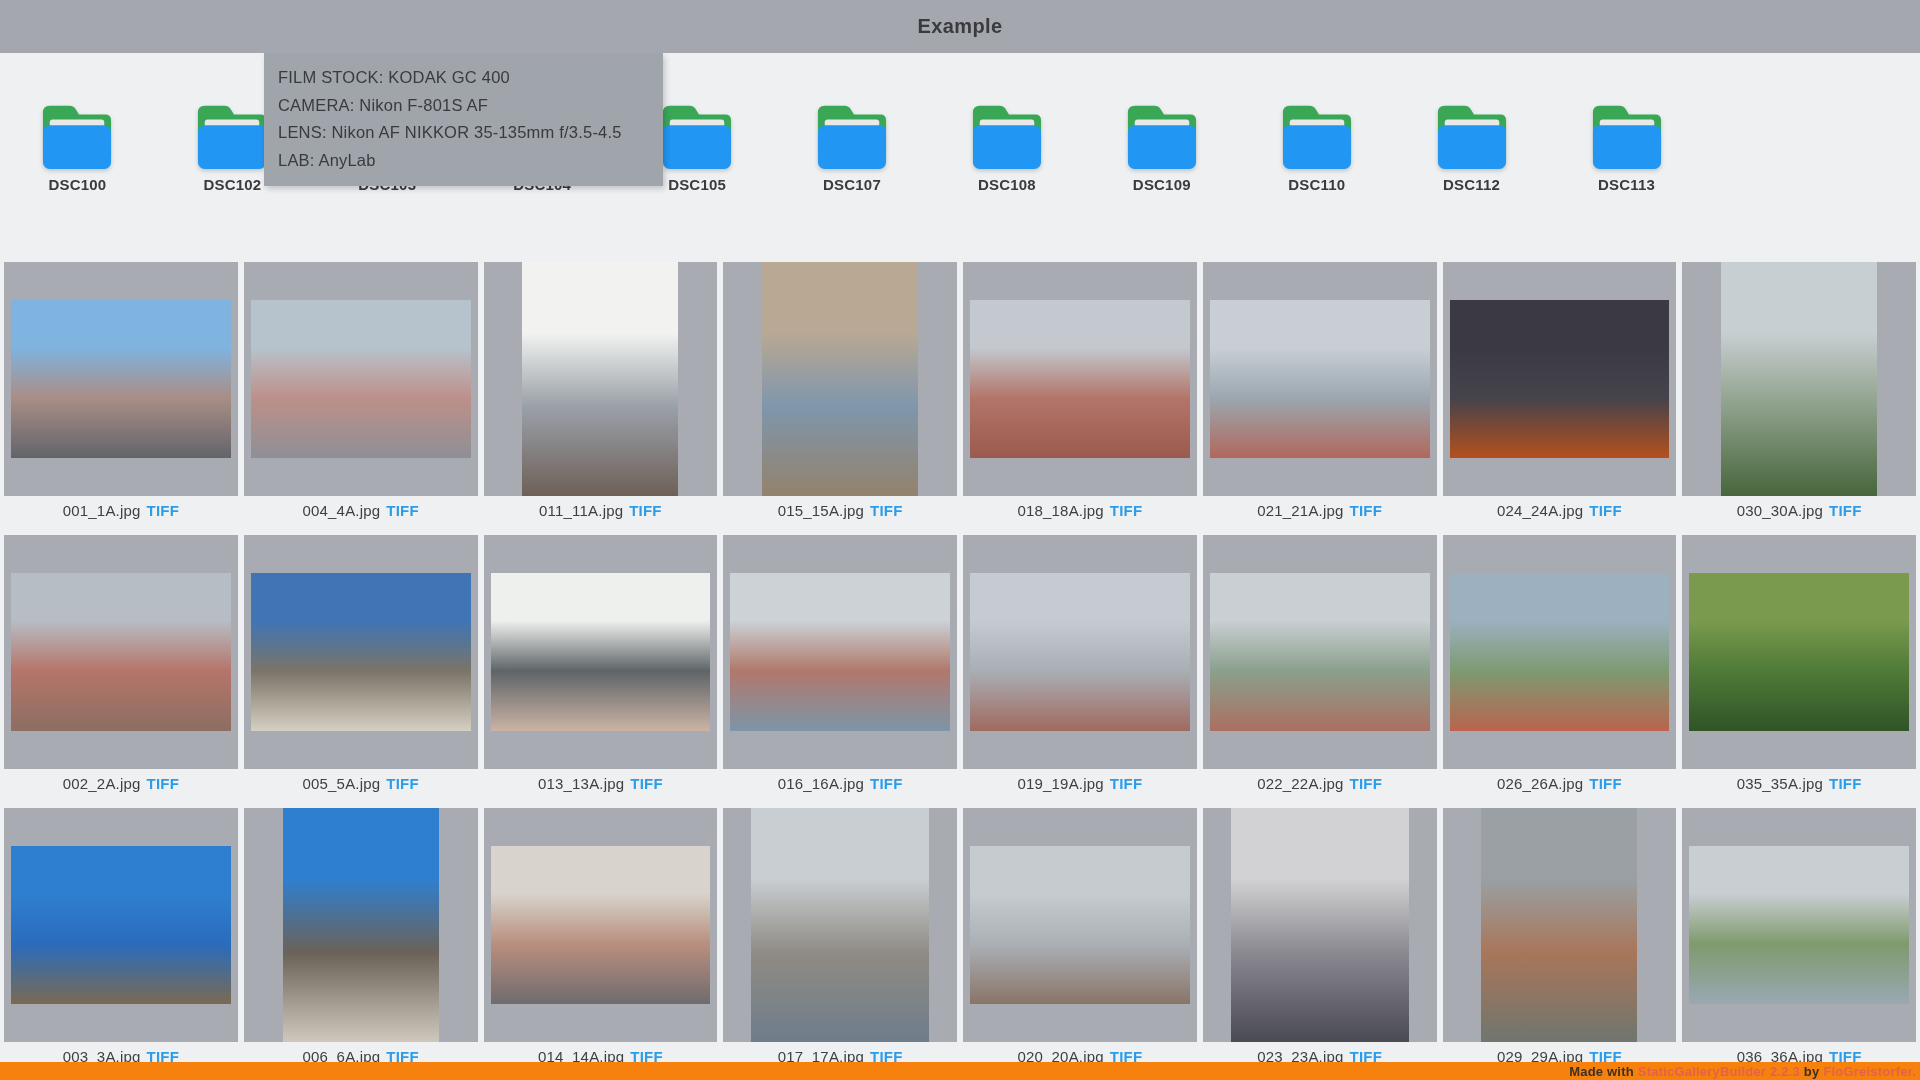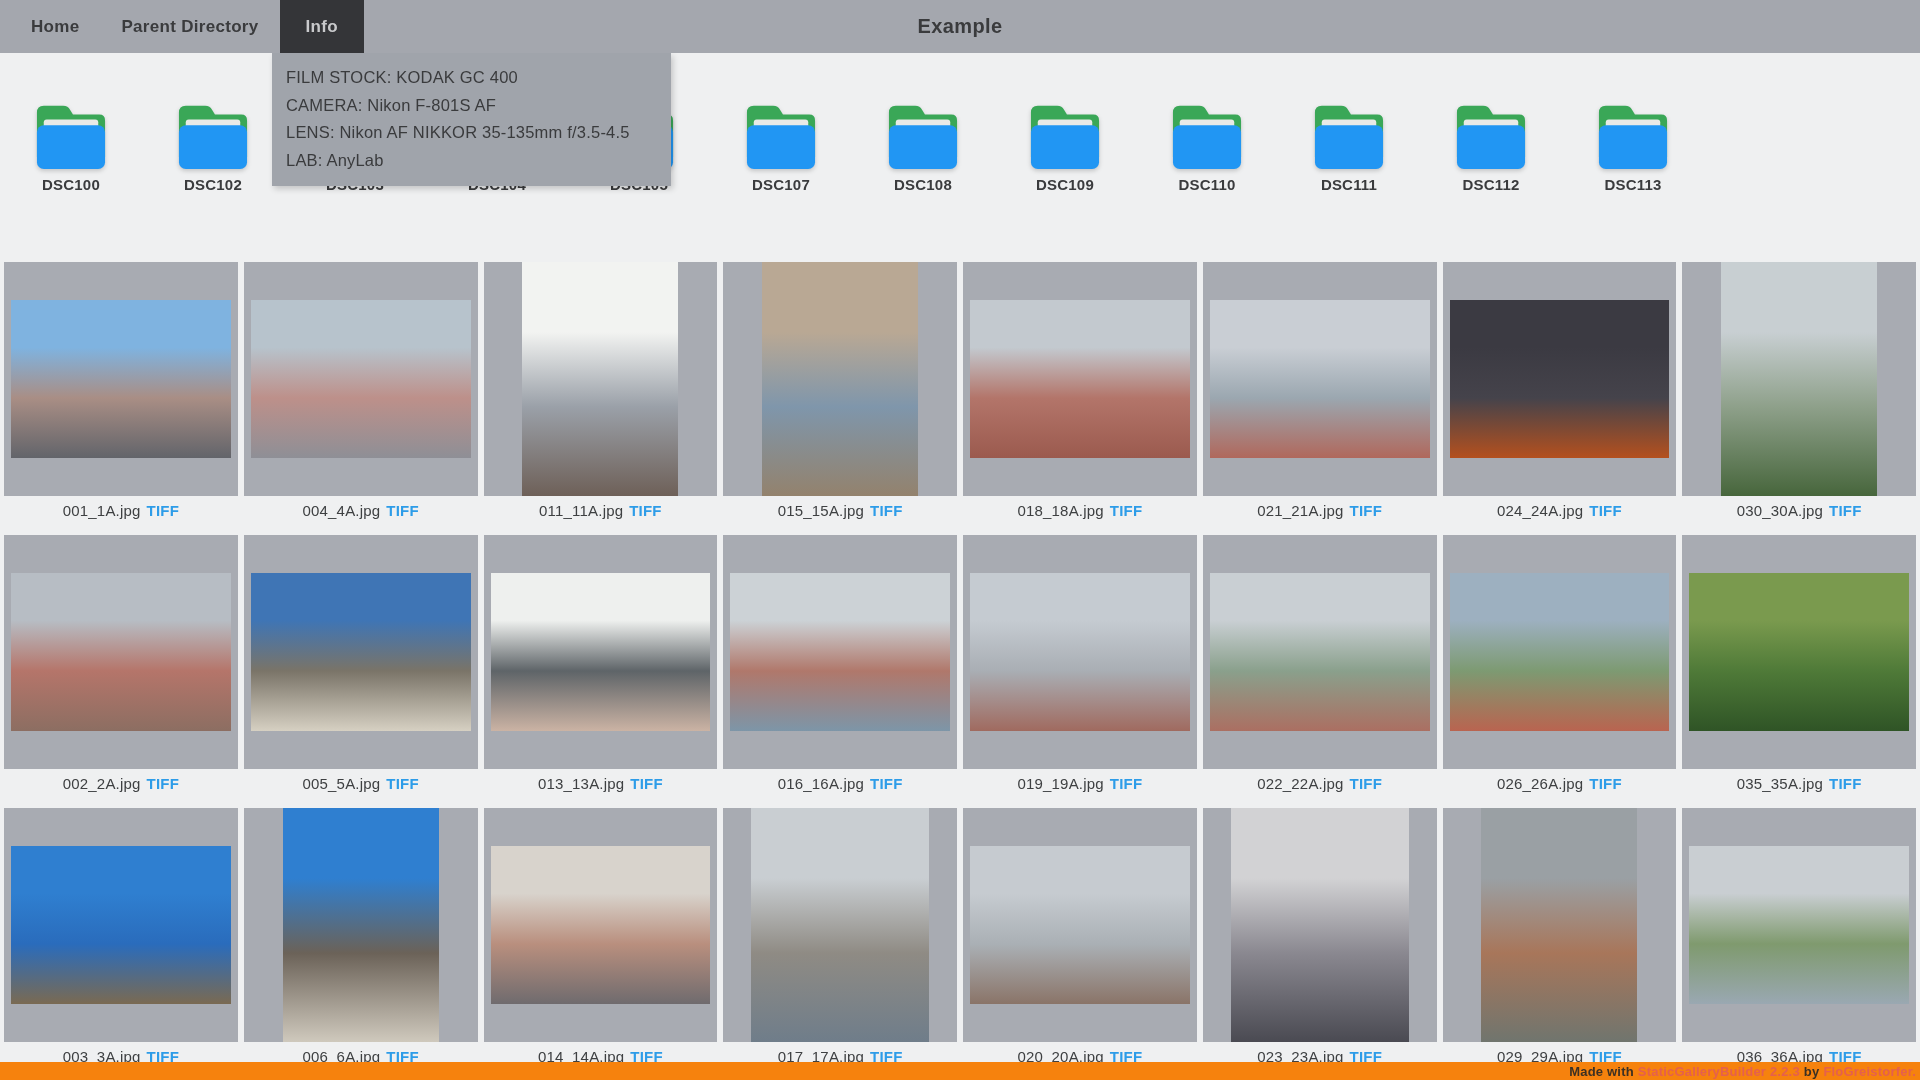--- a/index.html
+++ b/index.html
@@ -37,21 +37,21 @@
     position:absolute; left:0; right:0; top:0; bottom:0;
     display:flex; align-items:center; justify-content:center;
     font-size:20px; font-weight:700; color:#3a3b3d;
     letter-spacing:.4px;
     pointer-events:none;
   }
 
   
   .tooltip {
     position:absolute;
-    left:272px; top:53px;
+    left:264px; top:53px;
     width:399px; height:133px;
     background:#a0a4ab;
     box-shadow:2px 3px 6px rgba(0,0,0,.18);
     padding:11px 14px;
     z-index:15;
   }
   .tt-line {
     font-size:16.5px; font-weight:500;
     color:#3a3b3d;
     line-height:27.5px;
@@ -119,25 +119,20 @@
     z-index:30;
     letter-spacing:.2px;
   }
   .footer .plain { color:#3c3023; }
   .footer a { color:#e5604d; text-decoration:none; cursor:pointer; margin:12px 4px; }
 </style>
 </head>
 <body>
 
 <nav class="topnav">
-  <div class="nav-items" id="nav-items">
-      <div class="nav-item">Home</div>
-      <div class="nav-item">Parent Directory</div>
-      <div class="nav-item active">Info</div>
-    </div>
   <div class="nav-title">Example</div>
 </nav>
 
 <div class="tooltip" id="tooltip">
     <div class="tt-line">FILM STOCK: KODAK GC 400</div>
     <div class="tt-line">CAMERA: Nikon F-801S AF</div>
     <div class="tt-line">LENS: Nikon AF NIKKOR 35-135mm f/3.5-4.5</div>
     <div class="tt-line">LAB: AnyLab</div>
   </div>
 
@@ -206,28 +201,20 @@
     </svg>
     <div class="folder-label">DSC109</div>
   </div>
     <div class="folder">
     <svg width="78" height="72" viewBox="0 0 80 74">
       <path d="M5 15 q0 -7 7 -7 h20 q5 0 7 4 l3 5 h27 q6 0 6 6 v38 q0 7 -7 7 h-56 q-7 0 -7 -7 z" fill="#3aa757"></path>
       <rect x="12" y="22" width="56" height="12" rx="3" fill="#e9eae7"></rect>
       <rect x="5" y="28" width="70" height="45" rx="7" fill="#2196f3"></rect>
     </svg>
     <div class="folder-label">DSC110</div>
-  </div>
-    <div class="folder">
-    <svg width="78" height="72" viewBox="0 0 80 74">
-      <path d="M5 15 q0 -7 7 -7 h20 q5 0 7 4 l3 5 h27 q6 0 6 6 v38 q0 7 -7 7 h-56 q-7 0 -7 -7 z" fill="#3aa757"></path>
-      <rect x="12" y="22" width="56" height="12" rx="3" fill="#e9eae7"></rect>
-      <rect x="5" y="28" width="70" height="45" rx="7" fill="#2196f3"></rect>
-    </svg>
-    <div class="folder-label">DSC111</div>
   </div>
     <div class="folder">
     <svg width="78" height="72" viewBox="0 0 80 74">
       <path d="M5 15 q0 -7 7 -7 h20 q5 0 7 4 l3 5 h27 q6 0 6 6 v38 q0 7 -7 7 h-56 q-7 0 -7 -7 z" fill="#3aa757"></path>
       <rect x="12" y="22" width="56" height="12" rx="3" fill="#e9eae7"></rect>
       <rect x="5" y="28" width="70" height="45" rx="7" fill="#2196f3"></rect>
     </svg>
     <div class="folder-label">DSC112</div>
   </div>
     <div class="folder">

